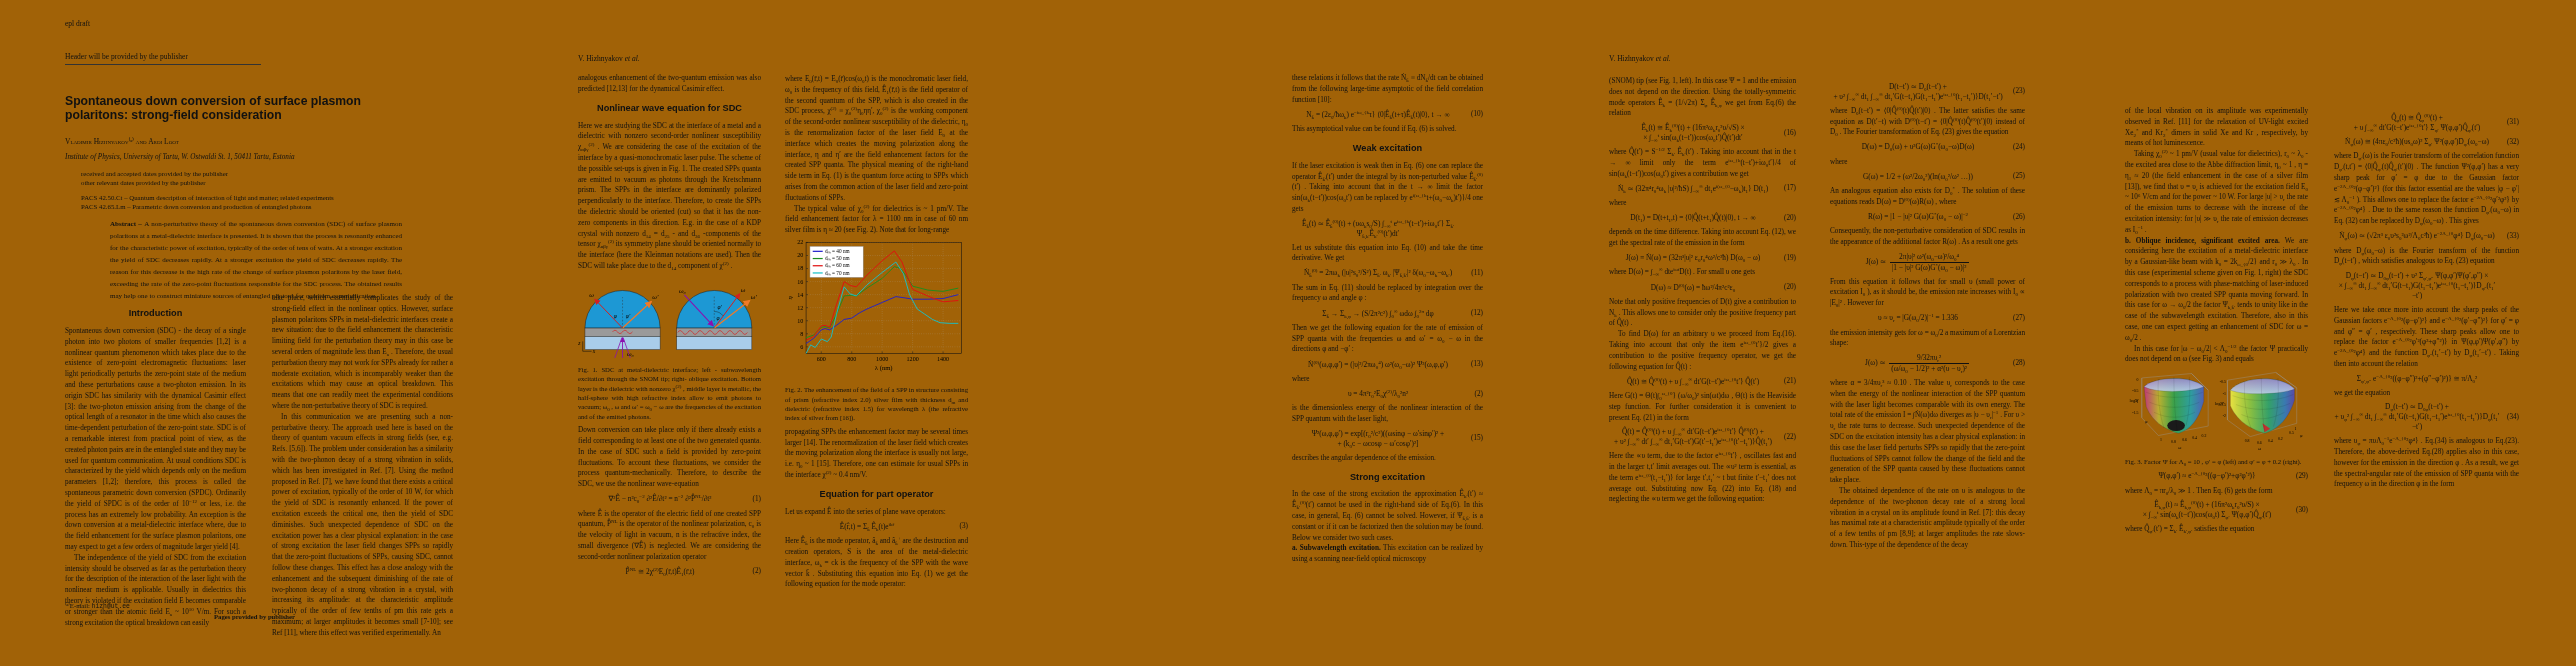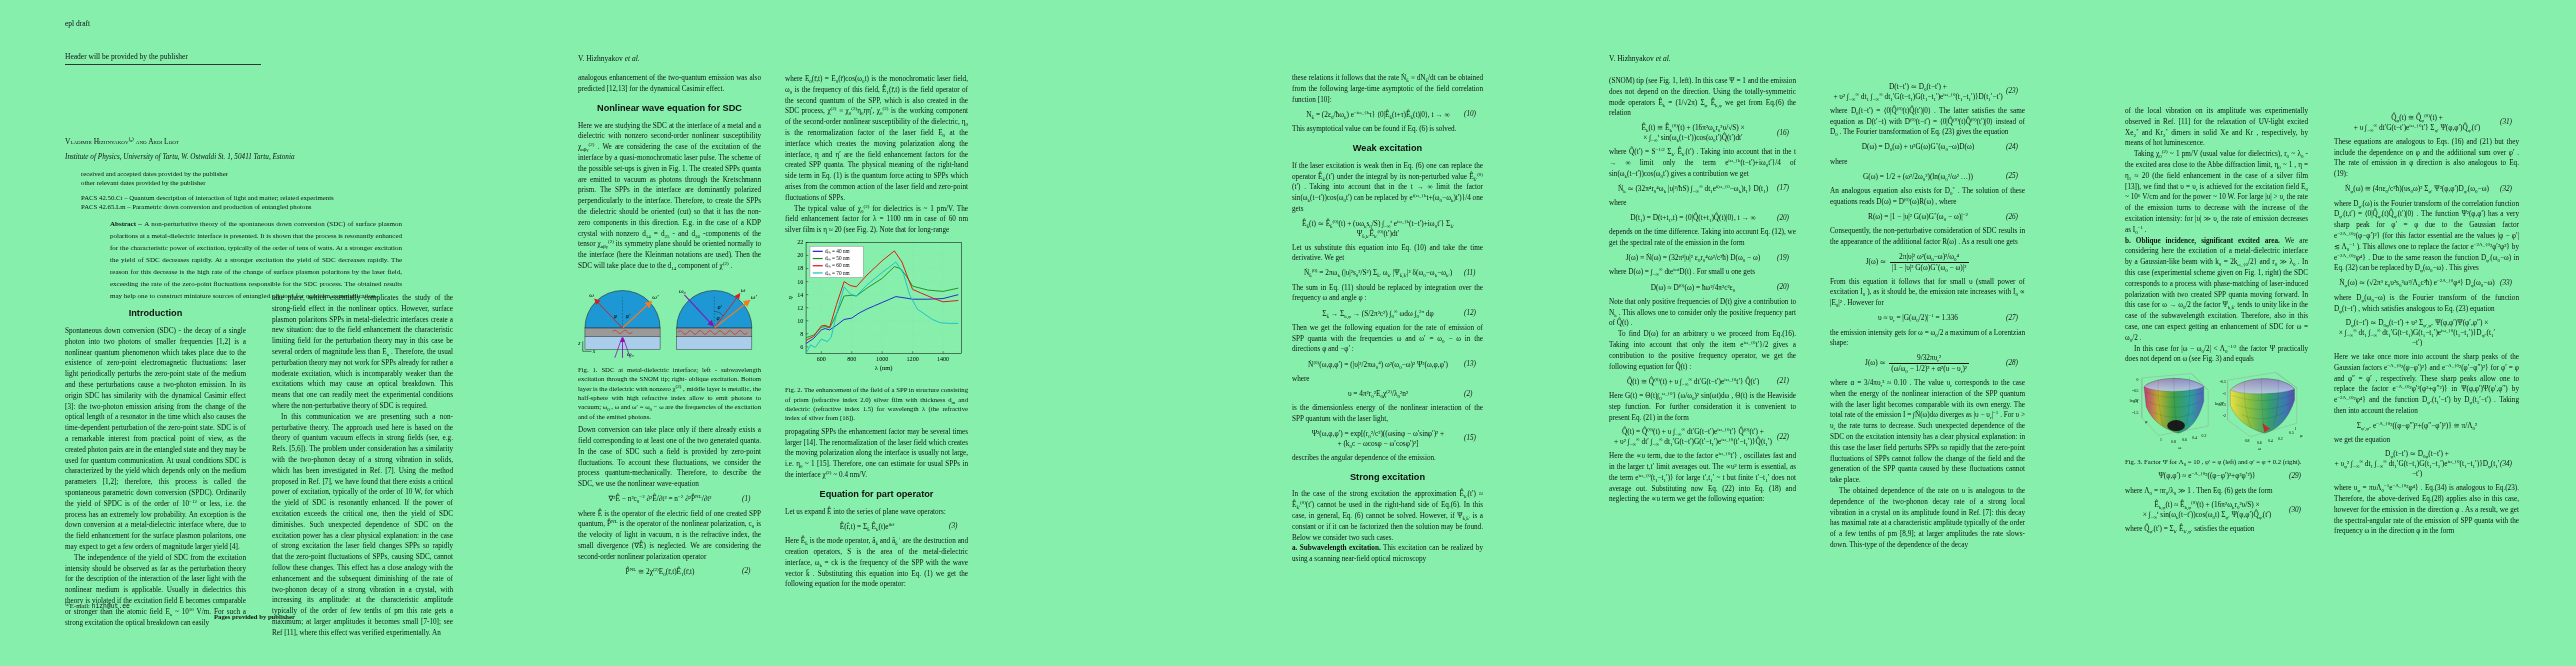--- a/index.html
+++ b/index.html
@@ -1,55 +1,56 @@
 <!DOCTYPE html>
 <html style="font-size:9px"><head>
 <meta charset="utf-8">
 <style>
   html,body{margin:0;padding:0;background:#ffffff;}
-  #canvas{position:relative;width:2576px;height:667px;background:#86efac;overflow:hidden;
+  #canvas{position:relative;width:2576px;height:667px;background:#a16207;overflow:hidden;
           font-family:"Liberation Serif",serif;color:#111;}
   .pos{position:absolute;}
   .rule{position:absolute;height:0.6px;background:#333;}
   .running{font-size:7.5px;}
   .etal{font-style:italic;}
   #title{font-family:"Liberation Sans",sans-serif;font-weight:bold;font-size:12.2px;line-height:14px;width:356px;}
   #authors{font-size:7.5px;font-variant:small-caps;}
   #affil{font-style:italic;font-size:7.2px;}
   .dates{font-size:6.8px;line-height:9.4px;}
   .pacs{font-size:6.8px;line-height:9.4px;}
   #abstract{width:292px;font-size:7px;line-height:12px;text-align:justify;}
   .col{position:absolute;font-size:7.2px;line-height:10.8px;text-align:justify;}
   .para{margin:0 0 0 0;}
   .para.ind{text-indent:9px;}
   .sec-h{font-family:Liberation Sans, sans-serif;font-weight:bold;font-size:9.2px;
          margin:8.3px 0 6.7px 0;text-align:center;line-height:11px;}
   .eq-row{display:flex;align-items:center;margin:3.9px 0;}
   .eq-body{flex:1;text-align:center;font-size:7.3px;line-height:10px;}
-  .eq-num{width:19px;font-size:7.2px;font-style:italic;}
+  .eq-num{width:19px;text-align:right;font-size:7.2px;}
   .frac{display:inline-block;vertical-align:middle;text-align:center;margin:0 1.7px;}
   .frac .fnum{display:block;padding:0 2.2px;border-bottom:0.6px solid #111;}
   .frac .fden{display:block;padding:0 2.2px;}
   .caption{font-size:6.7px;line-height:9.3px;text-align:justify;margin:2.2px 0 4.4px 0;}
   .figure{margin:3.3px 0 1.1px 0;text-align:center;}
   sup,sub{font-size:5px;line-height:0;}
   #footnote{font-size:6.7px;}
   #footnote .mono{font-family:"Liberation Mono",monospace;font-size:6.4px;}
   #p1footer{font-size:6.7px;font-weight:bold;}
   svg text{font-family:"Liberation Serif",serif;}
 </style>
 </head>
 <body>
 
 <div id="canvas">
 
   <div class="pos running" style="left:65px;top:19px;">epl draft</div>
   <div class="pos running" style="left:65px;top:52px;">Header will be provided by the publisher</div>
   <div class="rule" style="left:65px;top:64px;width:196px;"></div>
 
+  <div class="pos" id="title" style="left:65px;top:94px;">Spontaneous down conversion of surface plasmon polaritons: strong-field consideration</div>
   <div class="pos" id="authors" style="left:65px;top:136px;">Vladimir Hizhnyakov⁽ᵃ⁾ and Ardi Loot</div>
   <div class="pos" id="affil" style="left:65px;top:153px;">Institute of Physics, University of Tartu, W. Ostwaldi St. 1, 50411 Tartu, Estonia</div>
   <div class="pos dates" style="left:81px;top:169px;">
     <div>received and accepted dates provided by the publisher</div>
     <div>other relevant dates provided by the publisher</div>
   </div>
   <div class="pos pacs" style="left:81px;top:193px;">
     <div>PACS 42.50.Ct – Quantum description of interaction of light and matter; related experiments</div>
     <div>PACS 42.65.Lm – Parametric down conversion and production of entangled photons</div>
   </div>
@@ -480,21 +481,20 @@
       <div class="para">where Q̂<sub>φ′</sub>(t′) = Σ<sub>k′</sub> Ê<sub>k′,φ′</sub> satisfies the equation</div>
     </div>
   <div class="col" style="left:2334px;top:109px; width:185px;">
       <div class="eq-row">
         <div class="eq-body">
           <div class="">Q̂<sub>φ</sub>(t) ≅ Q̂<sub>φ</sub><sup>(0)</sup>(t) +</div>
           <div class="">+ υ ∫<sub>−∞</sub><sup>∞</sup> dt′G(t−t′)e<sup>iω_{0</sup>t′} Σ<sub>φ′</sub> Ψ(φ,φ′)Q̂<sub>φ′</sub>(t′)</div>
         </div>
         <span class="eq-num">(31)</span>
       </div>
-      <div class="para">These equations are analogous to Eqs. (16) and (21) but they include the dependence on φ and the additional sum over φ′ . The rate of emission in φ direction is also analogous to Eq. (19):</div>
       <div class="eq-row">
         <div class="eq-body">
           <div class="">Ṅ<sub>φ</sub>(ω) ≅ (4πε<sub>0</sub>/c²ħ)(υs<sub>0</sub>ω)² Σ<sub>φ′</sub> Ψ²(φ,φ′)D<sub>φ′</sub>(ω<sub>0</sub>−ω)</div>
         </div>
         <span class="eq-num">(32)</span>
       </div>
       <div class="para">where D<sub>φ′</sub>(ω) is the Fourier transform of the correlation function D<sub>φ′</sub>(t,t′) = ⟨0|Q̂<sub>φ′</sub>(t)Q̂<sub>φ′</sub>(t′)|0⟩ . The function Ψ²(φ,φ′) has a very sharp peak for φ′ = φ due to the Gaussian factor e<sup>−2Λ_{0</sup>²(φ−φ′)²} (for this factor essential are the values |φ − φ′| ≲ Λ<sub>0</sub><sup>−1</sup> ). This allows one to replace the factor e<sup>−2Λ_{0</sup>²φ′²φ²} by e<sup>−2Λ_{0</sup>²φ⁴} . Due to the same reason the function D<sub>φ′</sub>(ω<sub>0</sub>−ω) in Eq. (32) can be replaced by D<sub>φ</sub>(ω<sub>0</sub>−ω) . This gives</div>
       <div class="eq-row">
         <div class="eq-body">
           <div class="">Ṅ<sub>φ</sub>(ω) ≃ (√2π³ ε<sub>0</sub>υ²s<sub>0</sub>²ω²/Λ<sub>0</sub>c²ħ) e<sup>−2Λ_{0</sup>φ⁴} D<sub>φ</sub>(ω<sub>0</sub>−ω)</div>

